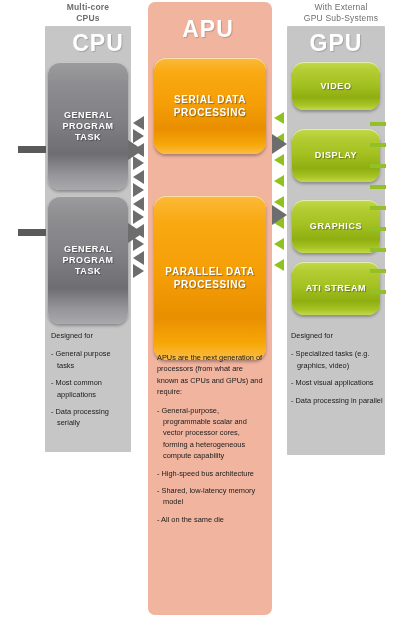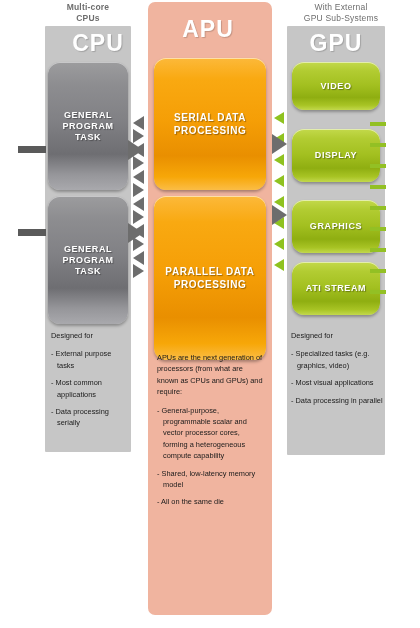--- a/index.html
+++ b/index.html
@@ -97,21 +97,21 @@
       #c3d94b 0%, #b2cc32 18%, #a3c020 48%,
       #8fae11 74%, #a8c424 90%, #c2d84c 100%);
     box-shadow: inset 0 1px 0 rgba(255,255,255,0.55),
                 0 2px 3px rgba(0,0,0,0.30);
   }
 
   
   #box-cpu-1 { left: 48px; top: 62px;  width: 80px; height: 128px; }
   #box-cpu-2 { left: 48px; top: 196px; width: 80px; height: 128px; }
   
-  #box-apu-1 { left: 154px; top: 58px;  width: 112px; height: 132px; }
+  #box-apu-1 { left: 154px; top: 58px;  width: 112px; height: 96px; }
   #box-apu-2 { left: 154px; top: 196px; width: 112px; height: 164px; }
   .box-apu { font-size: 10px; line-height: 13px; }
   
   #box-gpu-1 { left: 292px; top: 62px;  width: 88px; height: 48px; }
   #box-gpu-2 { left: 292px; top: 129px; width: 88px; height: 53px; }
   #box-gpu-3 { left: 292px; top: 200px; width: 88px; height: 53px; }
   #box-gpu-4 { left: 292px; top: 262px; width: 88px; height: 53px; }
 
   
   .textblock {
@@ -248,28 +248,29 @@
       <div class="tick" style="left: 370px; top: 185px;"></div>
       <div class="tick" style="left: 370px; top: 206px;"></div>
       <div class="tick" style="left: 370px; top: 227px;"></div>
       <div class="tick" style="left: 370px; top: 248px;"></div>
       <div class="tick" style="left: 370px; top: 269px;"></div>
       <div class="tick" style="left: 370px; top: 290px;"></div>
     </div>
 
   <div class="textblock" id="text-cpu">
     <p class="lead">Designed for</p>
-    <p class="item">- External purpose tasks</p>
+    <p class="item">- General purpose tasks</p>
     <p class="item">- Most common applications</p>
     <p class="item">- Data processing serially</p>
   </div>
 
   <div class="textblock" id="text-apu">
     <p class="lead">APUs are the next generation of processors (from what are known as CPUs and GPUs) and require:</p>
     <p class="item">- General-purpose, programmable scalar and vector processor cores, forming a heterogeneous compute capability</p>
+    <p class="item">- High-speed bus architecture</p>
     <p class="item">- Shared, low-latency memory model</p>
     <p class="item">- All on the same die</p>
   </div>
 
   <div class="textblock" id="text-gpu">
     <p class="lead">Designed for</p>
     <p class="item">- Specialized tasks (e.g. graphics, video)</p>
     <p class="item">- Most visual applications</p>
     <p class="item">- Data processing in parallel</p>
   </div>

